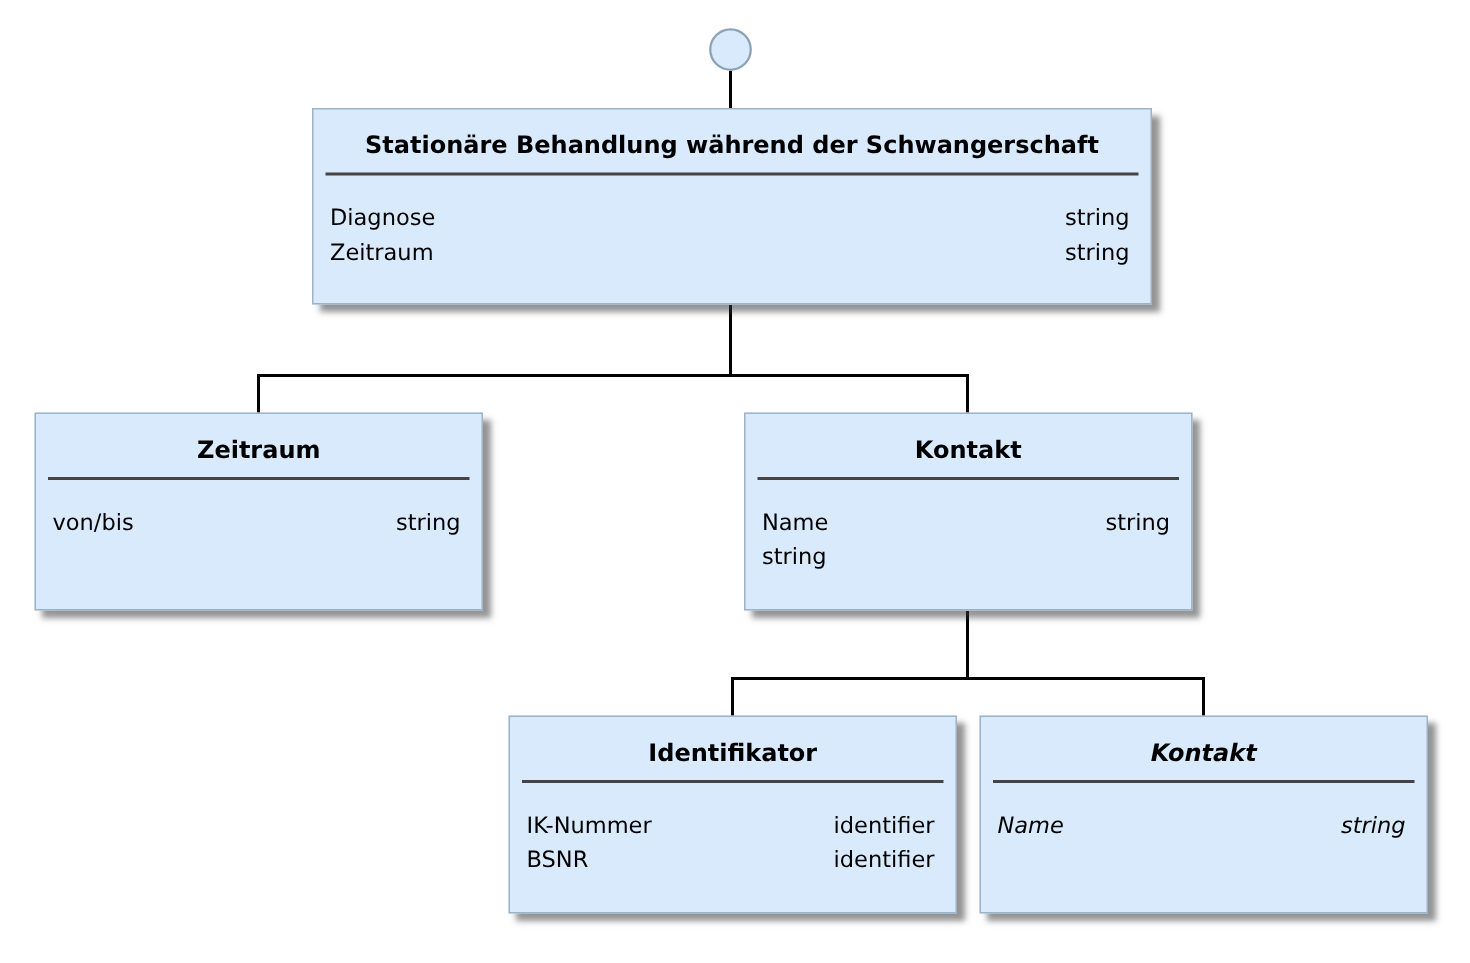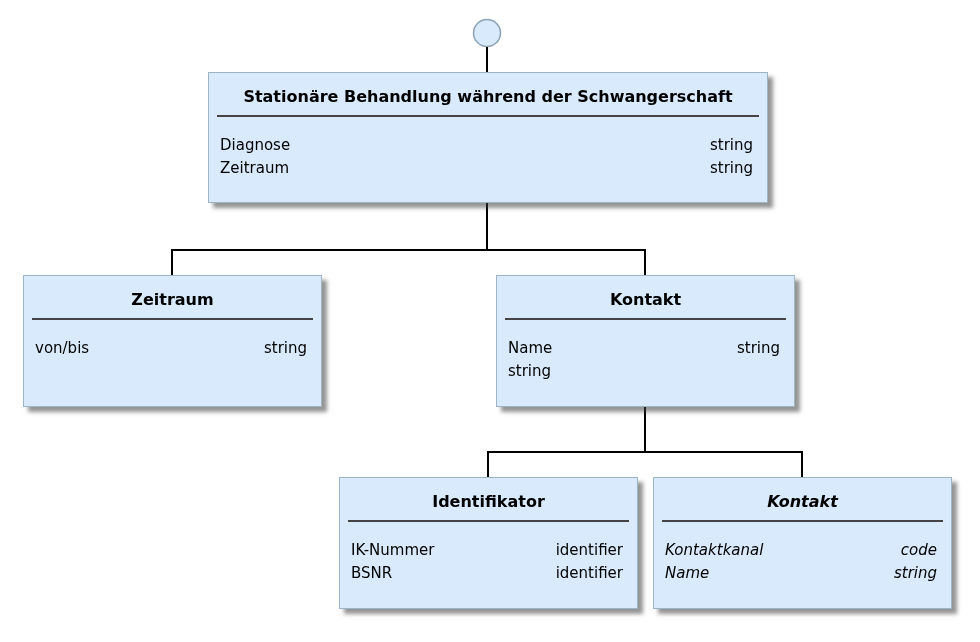--- a/index.html
+++ b/index.html
@@ -145,23 +145,19 @@
         <span class="attr-type">identifier</span>
       </div>
     </div>
   </div>
 
   <div class="node" id="node-kontakt">
     <div class="node-title">Kontakt</div>
     <div class="node-divider"></div>
     <div class="node-attrs">
       <div class="attr-row">
-        <span class="attr-name">Kontaktkanal</span>
-        <span class="attr-type">code</span>
-      </div>
-      <div class="attr-row">
         <span class="attr-name">Name</span>
         <span class="attr-type">string</span>
       </div>
     </div>
   </div>
 
 </div>
 
 </body></html>

